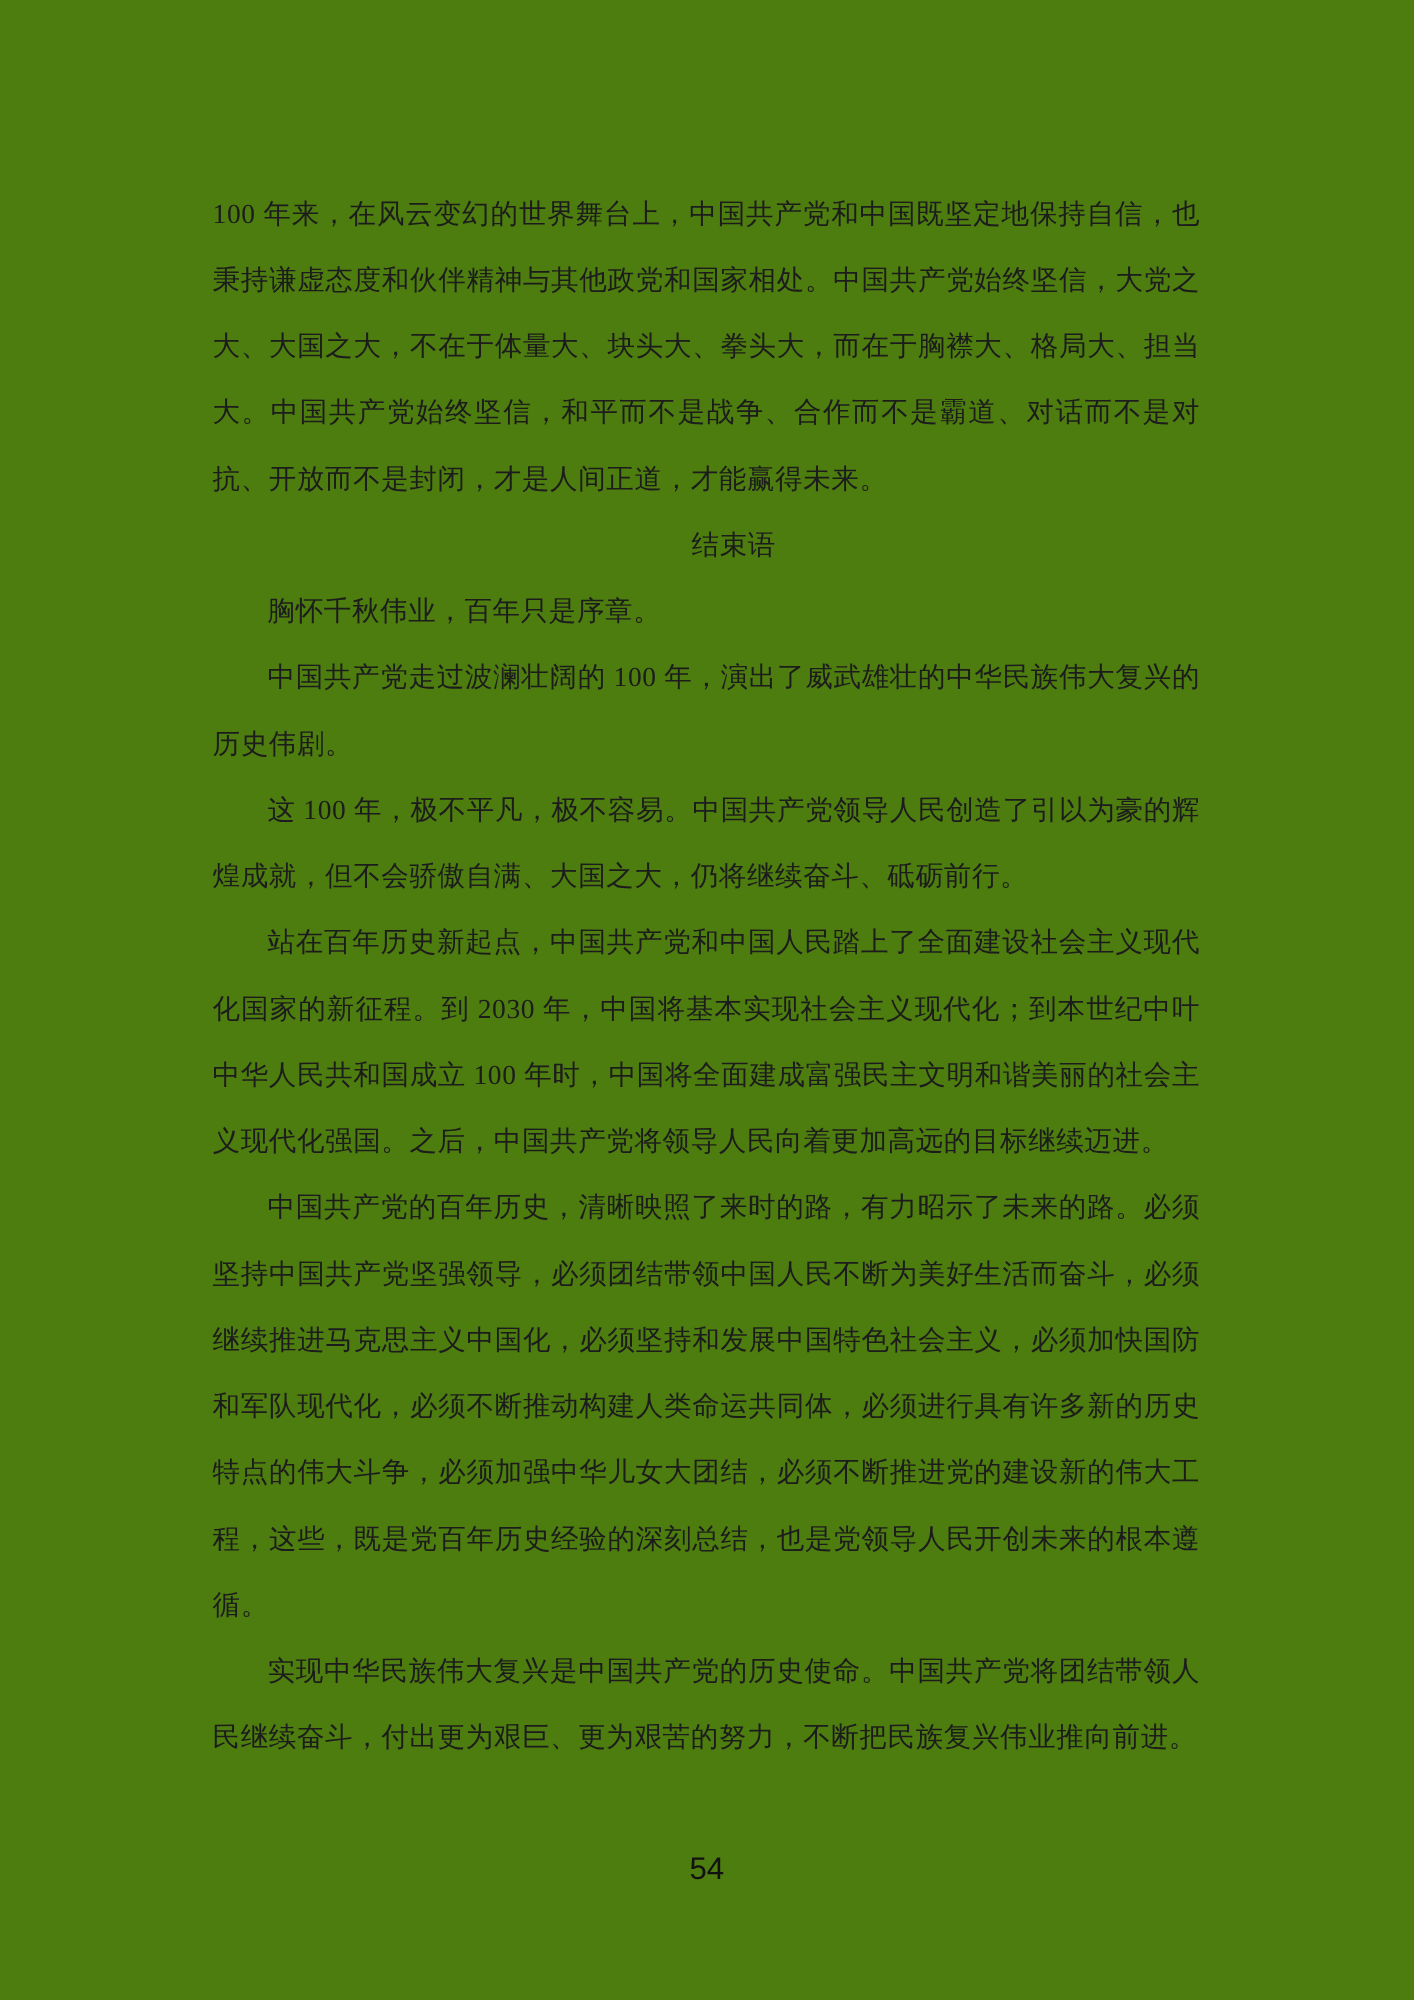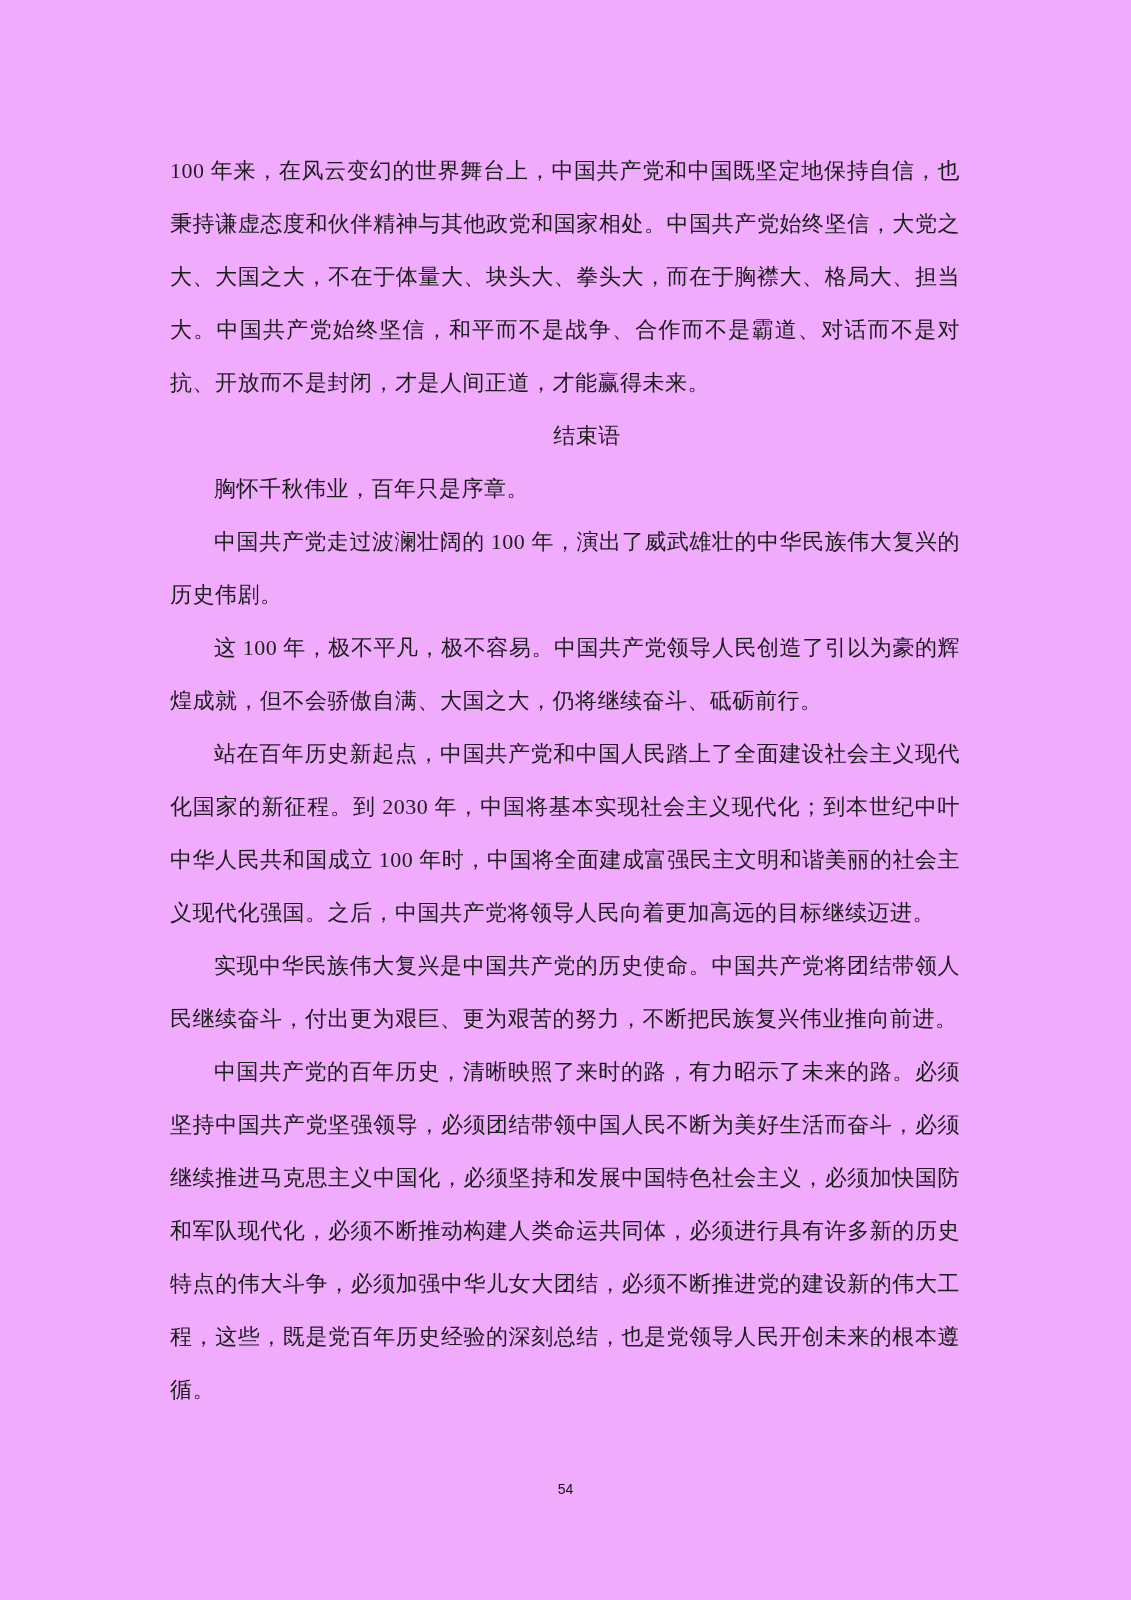--- a/index.html
+++ b/index.html
@@ -4,21 +4,21 @@
 <style>
   html, body {
     margin: 0;
     padding: 0;
     background: #ffffff;
   }
   .page {
     position: relative;
     width: 1131px;
     height: 1600px;
-    background: #f0abfc;
+    background: #4d7c0f;
     overflow: hidden;
     font-family: "Liberation Serif", "DejaVu Serif", serif;
     color: #1c1c1c;
   }
   .text-block {
     position: absolute;
     left: 170px;
     top: 144px;
     width: 790px;
     font-size: 22px;
@@ -43,32 +43,32 @@
     text-indent: 2em;
     text-align: center;
   }
   .page-number {
     position: absolute;
     top: 1481px;
     left: 0;
     width: 100%;
     text-align: center;
     font-family: "Liberation Sans", "DejaVu Sans", sans-serif;
-    font-size: 14px;
+    font-size: 25px;
     color: #111111;
   }
 </style>
 </head>
 <body>
 
 <div class="page">
   <div class="text-block">
     <p class="para no-indent">100 年来，在风云变幻的世界舞台上，中国共产党和中国既坚定地保持自信，也秉持谦虚态度和伙伴精神与其他政党和国家相处。中国共产党始终坚信，大党之大、大国之大，不在于体量大、块头大、拳头大，而在于胸襟大、格局大、担当大。中国共产党始终坚信，和平而不是战争、合作而不是霸道、对话而不是对抗、开放而不是封闭，才是人间正道，才能赢得未来。</p>
     <h2 class="heading">结束语</h2>
     <p class="para">胸怀千秋伟业，百年只是序章。</p>
     <p class="para">中国共产党走过波澜壮阔的 100 年，演出了威武雄壮的中华民族伟大复兴的历史伟剧。</p>
     <p class="para">这 100 年，极不平凡，极不容易。中国共产党领导人民创造了引以为豪的辉煌成就，但不会骄傲自满、大国之大，仍将继续奋斗、砥砺前行。</p>
     <p class="para">站在百年历史新起点，中国共产党和中国人民踏上了全面建设社会主义现代化国家的新征程。到 2030 年，中国将基本实现社会主义现代化；到本世纪中叶中华人民共和国成立 100 年时，中国将全面建成富强民主文明和谐美丽的社会主义现代化强国。之后，中国共产党将领导人民向着更加高远的目标继续迈进。</p>
+    <p class="para">中国共产党的百年历史，清晰映照了来时的路，有力昭示了未来的路。必须坚持中国共产党坚强领导，必须团结带领中国人民不断为美好生活而奋斗，必须继续推进马克思主义中国化，必须坚持和发展中国特色社会主义，必须加快国防和军队现代化，必须不断推动构建人类命运共同体，必须进行具有许多新的历史特点的伟大斗争，必须加强中华儿女大团结，必须不断推进党的建设新的伟大工程，这些，既是党百年历史经验的深刻总结，也是党领导人民开创未来的根本遵循。</p>
     <p class="para">实现中华民族伟大复兴是中国共产党的历史使命。中国共产党将团结带领人民继续奋斗，付出更为艰巨、更为艰苦的努力，不断把民族复兴伟业推向前进。</p>
-    <p class="para">中国共产党的百年历史，清晰映照了来时的路，有力昭示了未来的路。必须坚持中国共产党坚强领导，必须团结带领中国人民不断为美好生活而奋斗，必须继续推进马克思主义中国化，必须坚持和发展中国特色社会主义，必须加快国防和军队现代化，必须不断推动构建人类命运共同体，必须进行具有许多新的历史特点的伟大斗争，必须加强中华儿女大团结，必须不断推进党的建设新的伟大工程，这些，既是党百年历史经验的深刻总结，也是党领导人民开创未来的根本遵循。</p>
   </div>
   <div class="page-number">54</div>
 </div>
 
 </body></html>

